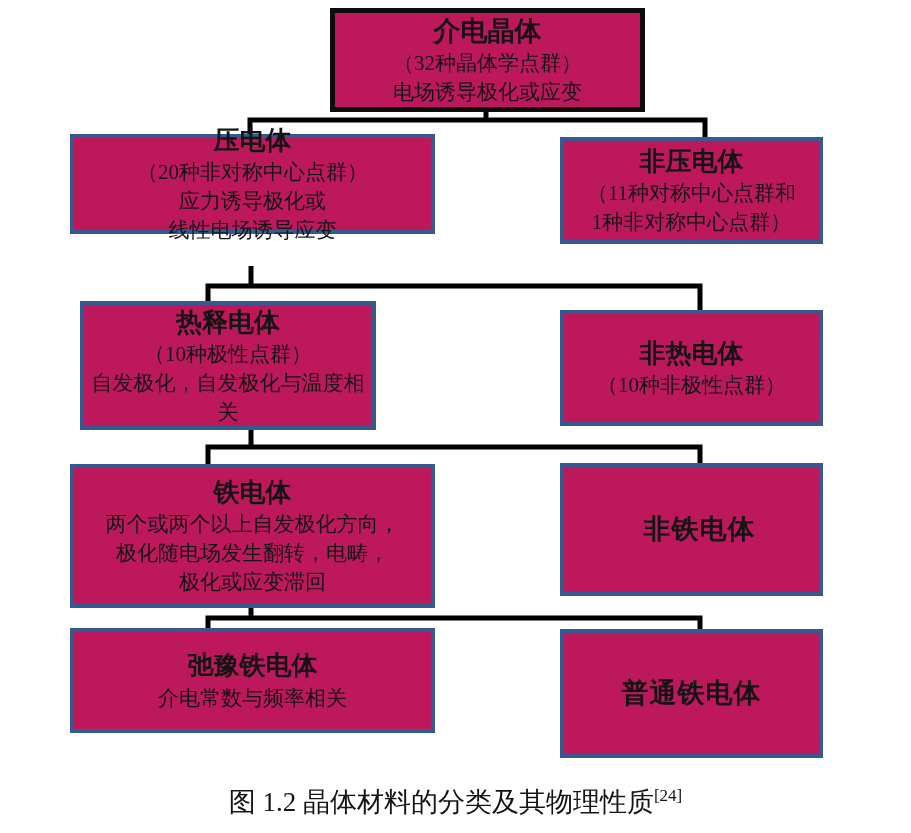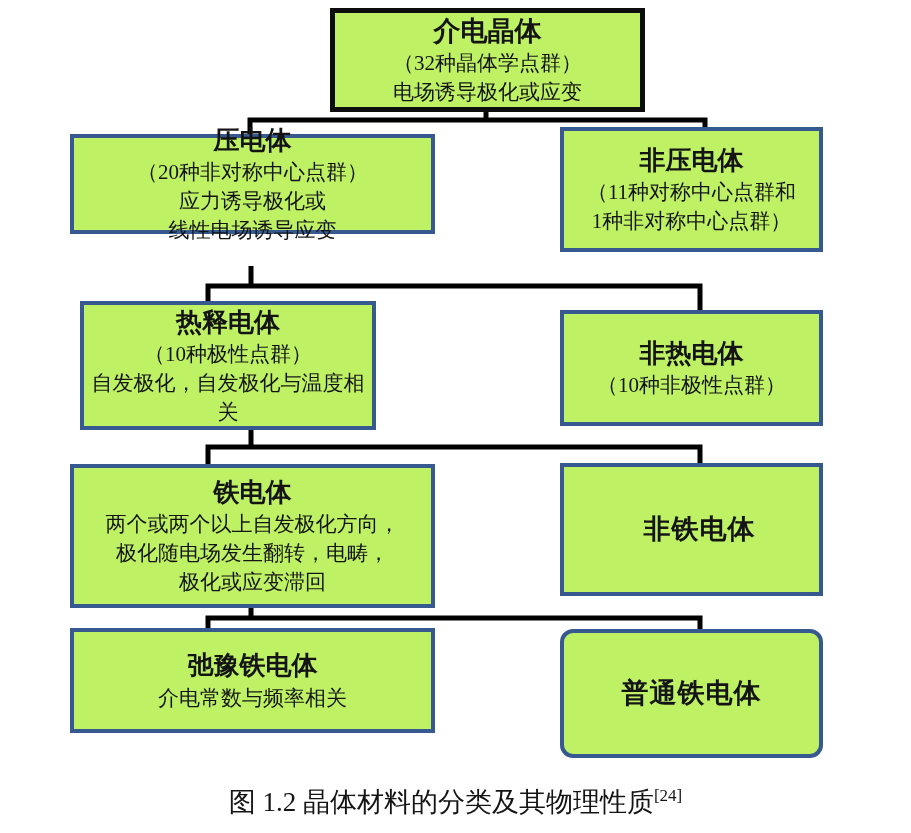--- a/index.html
+++ b/index.html
@@ -16,21 +16,21 @@
     overflow:hidden;
   }
   svg.wires {
     position:absolute;
     left:0; top:0;
     width:911px; height:833px;
     pointer-events:none;
   }
   .node {
     position:absolute;
-    background:#bef264;
+    background:#be185d;
     border:4px solid #36598f;
     display:flex;
     flex-direction:column;
     align-items:center;
     justify-content:center;
     text-align:center;
     line-height:1.32;
   }
   .node.top-node {
     border:5px solid #0d0d0d;
@@ -85,21 +85,21 @@
     <div class="line">电场诱导极化或应变</div>
   </div>
 
   <div class="node" style="left:70px; top:134px; width:365px; height:100px;">
     <div class="title">压电体</div>
     <div class="line">（20种非对称中心点群）</div>
     <div class="line">应力诱导极化或</div>
     <div class="line">线性电场诱导应变</div>
   </div>
 
-  <div class="node" style="left:560px; top:127px; width:263px; height:125px;">
+  <div class="node" style="left:560px; top:137px; width:263px; height:107px;">
     <div class="title">非压电体</div>
     <div class="line">（11种对称中心点群和</div>
     <div class="line">1种非对称中心点群）</div>
   </div>
 
   <div class="node" style="left:62px; top:301px; width:296px; height:129px;margin-left:18px;">
     <div class="title">热释电体</div>
     <div class="line">（10种极性点群）</div>
     <div class="line">自发极化，自发极化与温度相关</div>
   </div>
@@ -118,21 +118,21 @@
 
   <div class="node title-only" style="left:560px; top:463px; width:263px; height:133px;padding-left:16px;">
     <div class="title">非铁电体</div>
   </div>
 
   <div class="node" style="left:70px; top:628px; width:365px; height:105px;">
     <div class="title">弛豫铁电体</div>
     <div class="line">介电常数与频率相关</div>
   </div>
 
-  <div class="node title-only" style="left:560px; top:629px; width:263px; height:129px;border-radius:13px;">
+  <div class="node title-only" style="left:560px; top:629px; width:263px; height:129px;">
     <div class="title">普通铁电体</div>
   </div>
 
   <div class="caption">
     <span>图 1.2 晶体材料的分类及其物理性质</span><sup>[24]</sup>
   </div>
 
 </div>
 
 </body></html>

